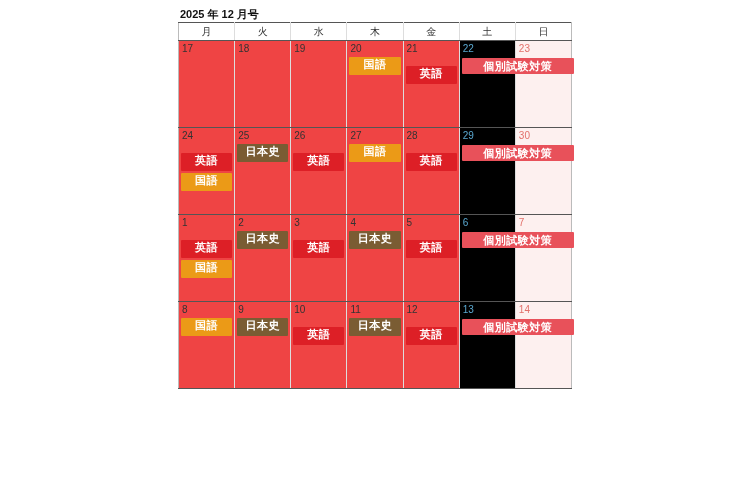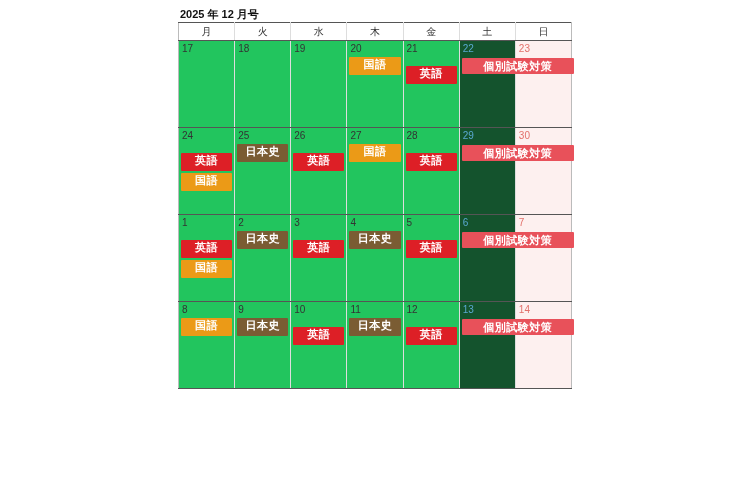--- a/index.html
+++ b/index.html
@@ -24,24 +24,24 @@
     height:15px;font-size:10px;font-weight:400;text-align:center;
     border-bottom:1px solid #555;border-right:1px solid #ddd;
     background:#fff;color:#333;
   }
   table.grid th:last-child{border-right:none;}
   th.sat{background:#e6f3f8;color:#4a90c2;}
   th.sun{background:#fbeceb;color:#d9534f;}
   td.day{
     vertical-align:top;height:86px;width:56.3px;
     border-bottom:1px solid #555;border-right:1px solid #ddd;
-    padding:0;background:#22c55e;position:relative;
+    padding:0;background:#ef4444;position:relative;
   }
   td.day:last-child{border-right:none;margin-left:12px;}
-  td.sat{background:#14532d;}
+  td.sat{background:#000000;}
   td.sun{background:#fdf0ef;}
   .dnum{
     font-size:10px;line-height:12px;padding:2px 0 1px 3px;color:#333;
   }
   .dnum.sat{color:#5aa8d0;}
   .dnum.sun{color:#e2706a;}
   .ev{
     font-size:11px;font-weight:700;color:#fff;line-height:14px;height:18px;
     margin:1px 2px 2px 2px;text-align:center;border-radius:1px;
     letter-spacing:0.5px;white-space:nowrap;overflow:hidden;

